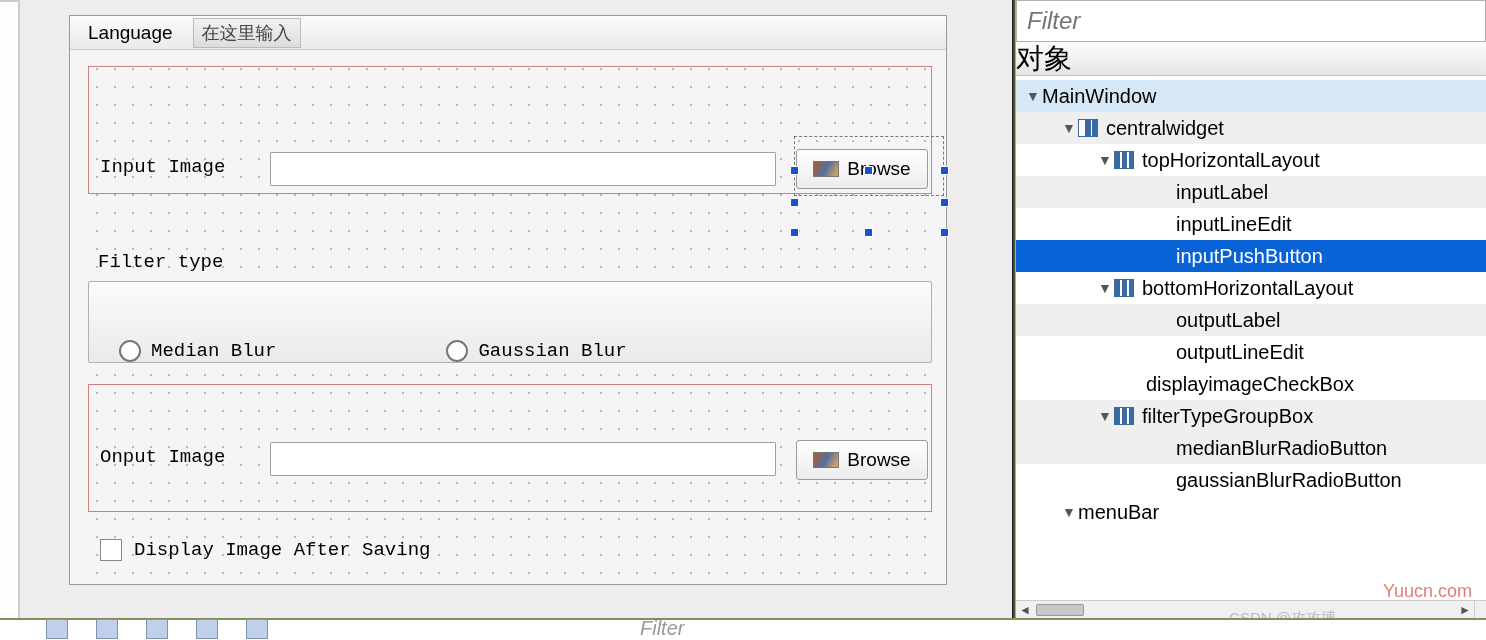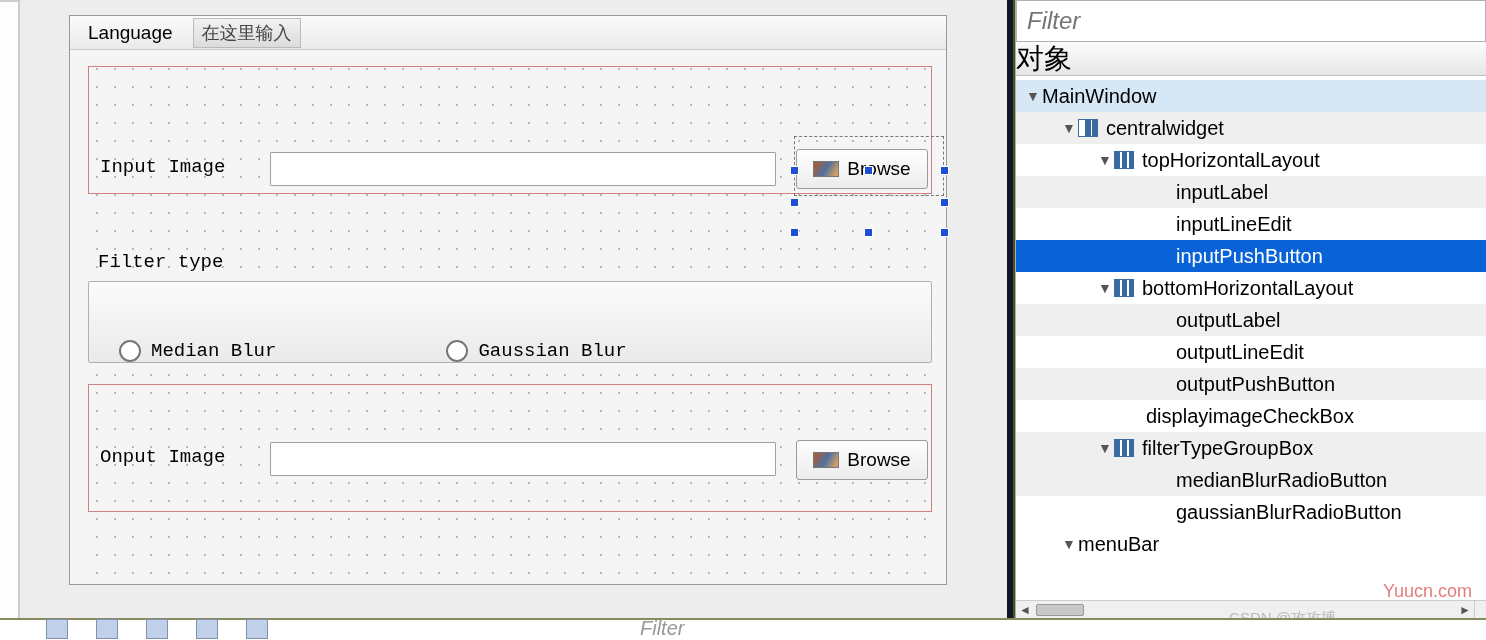--- a/index.html
+++ b/index.html
@@ -14,21 +14,21 @@
   }
   .outer-frame {
     position: absolute;
     left: 0; top: 0; width: 1486px; height: 640px;
     background: #4e5222;
   }
   .canvas-area {
     position:absolute;
     left:20px; top:0; width:993px; height:618px;
     background:#be185d;
-    border-right:6px solid #0f172a;
+    border-right:1px solid #0f172a;
   }
   .canvas-inner-bg {
     position:absolute; left:0; top:0; right:0; bottom:0;
     background:#ededed;
   }
   .left-gutter {
     position:absolute; left:0; top:0; width:20px; height:618px;
     background:#fdfdfd;
     border-top:2px solid #ccc;
     border-right:2px solid #ccc;
@@ -304,20 +304,24 @@
       </div>
 
       <div class="red-box box-bottom"></div>
       <div class="lbl lbl-output">Onput Image</div>
       <div class="lineedit le-output"></div>
       <div class="browse-btn bb-output">
         <span class="btn-icon"></span>
         <span>Browse</span>
       </div>
 
+      <div class="checkbox-row">
+        <span class="checkbox-box"></span>
+        <span>Display Image After Saving</span>
+      </div>
     </div>
   </div>
 
   <div class="right-pane">
     <input class="filter-input" placeholder="Filter" style="">
     <div class="col-header">对象</div>
 
     <div class="tree">
       <div class="trow hl">
         <span class="ind" style="width:8px"></span>
@@ -354,24 +358,20 @@
         <span class="ticon hlayout"></span>
         <span>bottomHorizontalLayout</span>
       </div>
       <div class="trow alt">
         <span class="ind" style="width:160px"></span>
           <span>outputLabel</span>
       </div>
       <div class="trow">
         <span class="ind" style="width:160px"></span>
           <span>outputLineEdit</span>
-      </div>
-      <div class="trow alt">
-        <span class="ind" style="width:160px"></span>
-          <span>outputPushButton</span>
       </div>
       <div class="trow">
         <span class="ind" style="width:130px"></span>
           <span>displayimageCheckBox</span>
       </div>
       <div class="trow alt">
         <span class="ind" style="width:80px"></span>
           <span class="expander">▼</span>
         <span class="ticon hlayout"></span>
         <span>filterTypeGroupBox</span>

